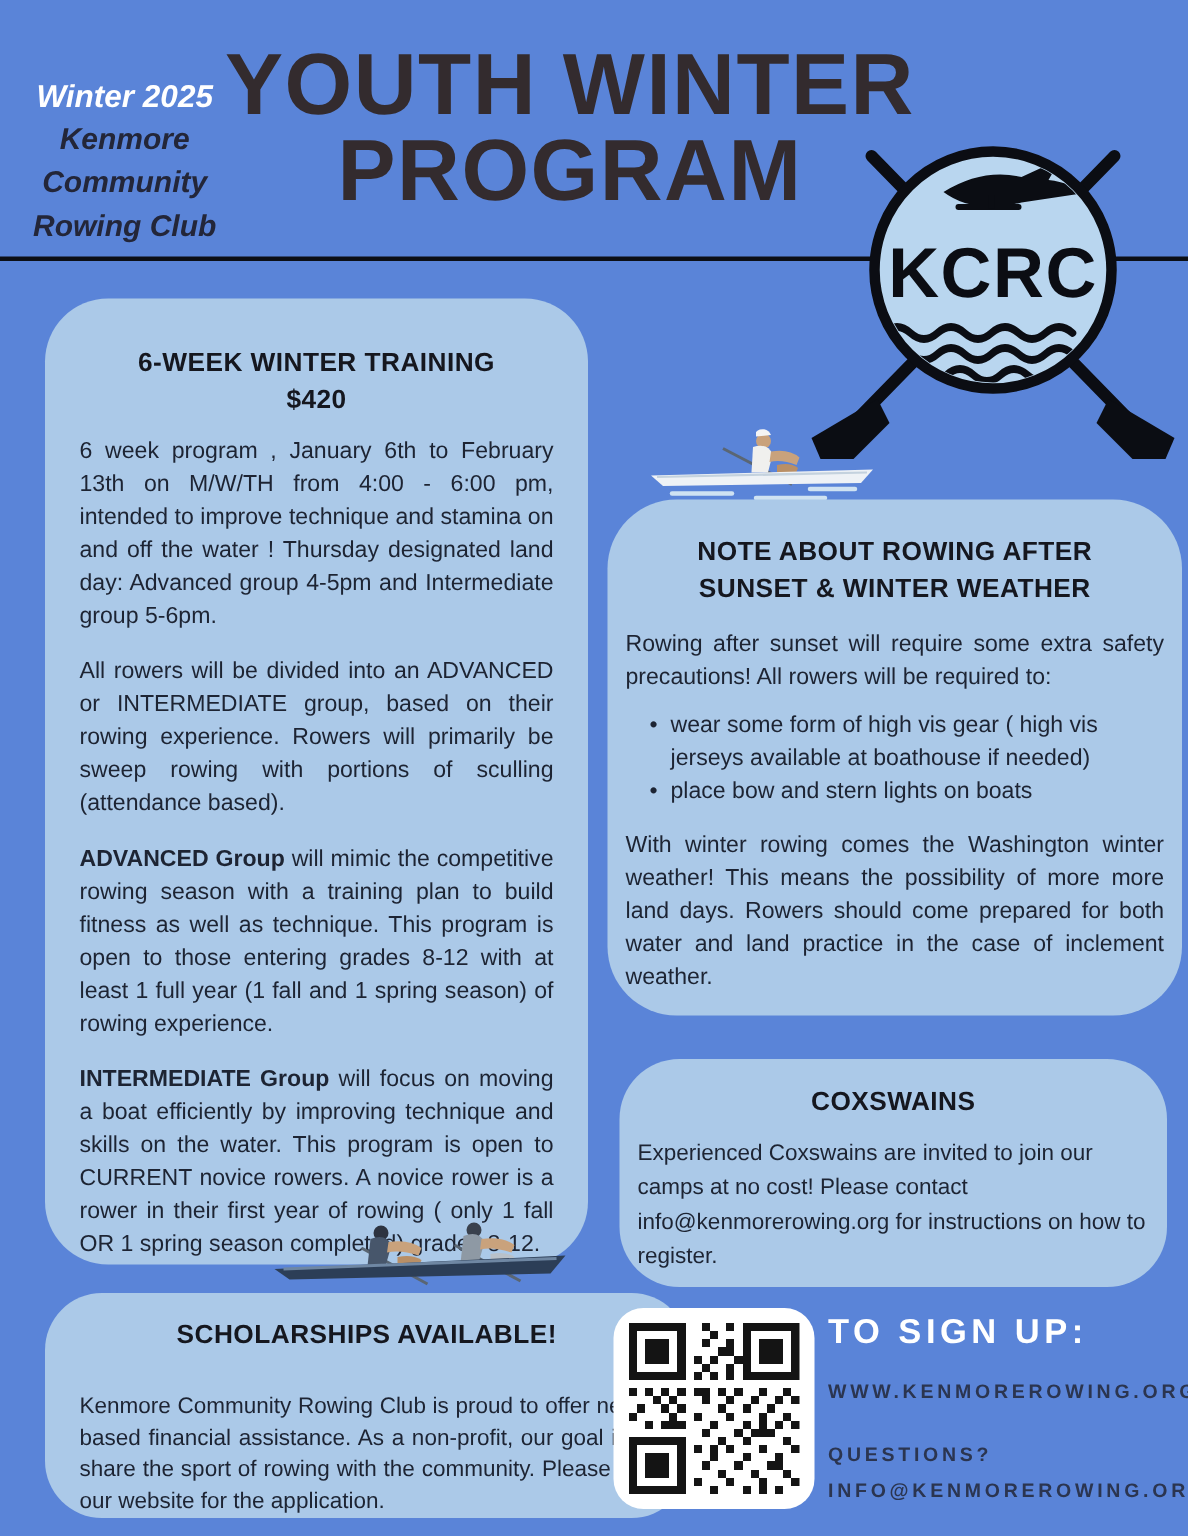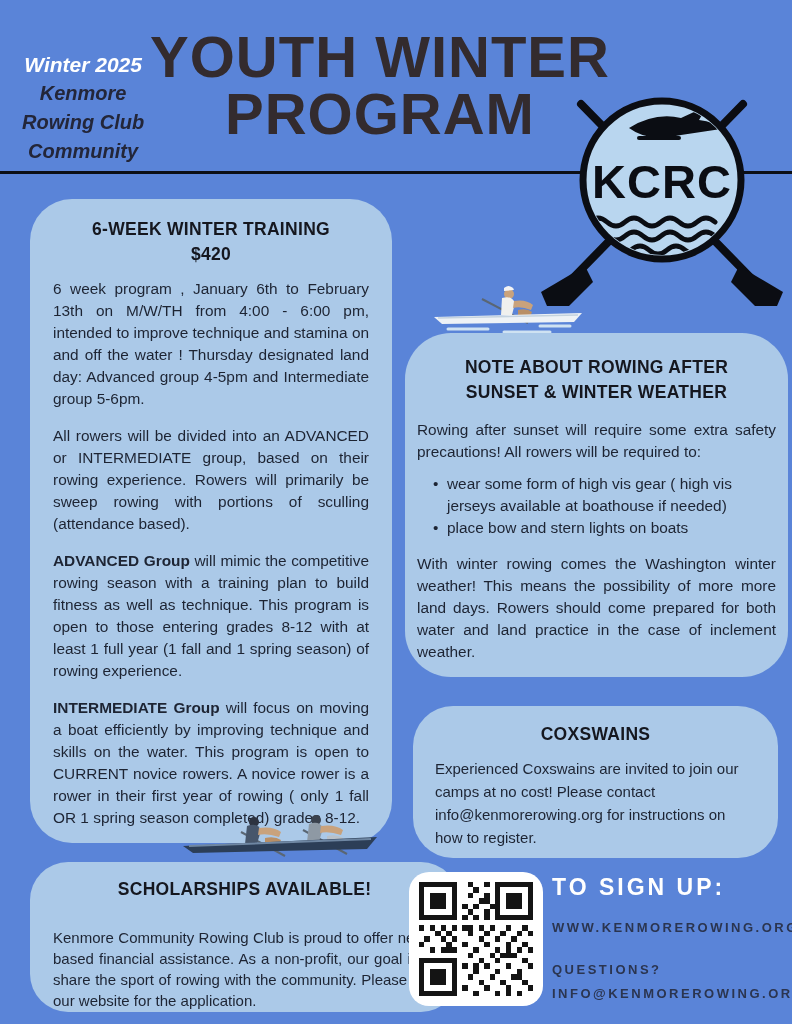--- a/index.html
+++ b/index.html
@@ -14,34 +14,34 @@
            font-weight:bold; font-size:58px; line-height:57px; letter-spacing:1px; color:#332b2e; }
   .rule { position:absolute; left:0; top:171px; width:792px; height:3px; background:#0c0f16; }
   .logo { position:absolute; left:533px; top:80px; width:258px; height:228px; }
 
   
   .card { position:absolute; background:#abc9e8; border-radius:42px; overflow:hidden; color:#1d2433; }
   .card h2 { text-align:center; font-size:17.5px; letter-spacing:.3px; color:#15171f; line-height:25px; }
   .card p { font-size:15.4px; line-height:22px; text-align:justify; }
 
   .training { left:30px; top:199px; width:362px; height:644px; padding:16px 23px; }
-  .training h2 { margin-top:2px; }
+  .training h2 { margin-top:14px; }
   .training p { margin-top:15px; }
   .training p.first { margin-top:11px; }
 
   .scholarships { left:30px; top:862px; width:429px; height:150px; padding:15px 23px; border-radius:38px; }
   .scholarships p { margin-top:25px; font-size:15px; line-height:21px; }
 
   .note { left:405px; top:333px; width:383px; height:344px; padding:22px 12px; border-radius:46px; }
   .note p { margin-top:14px; }
   .note ul { list-style:none; margin-top:10px; padding-left:16px; }
   .note li { font-size:15.4px; line-height:22px; padding-left:14px; position:relative; text-align:left; }
   .note li::before { content:"•"; position:absolute; left:0; top:0; }
 
-  .coxswains { left:413px; top:706px; width:365px; height:152px; padding:16px 22px; border-radius:40px; }
+  .coxswains { left:413px; top:706px; width:365px; height:152px; padding:16px 12px; border-radius:40px; }
   .coxswains p { margin-top:10px; text-align:left; font-size:15px; line-height:23px; }
 
   
   .qr-wrap { position:absolute; left:409px; top:872px; width:134px; height:134px; background:#ffffff; border-radius:20px; padding:10px; }
   .signup-title { position:absolute; left:552px; top:874px; color:#ffffff; font-weight:bold; font-size:23px; letter-spacing:3px; }
   .contact { position:absolute; color:#2b3550; font-weight:bold; font-size:13px; letter-spacing:2.5px; }
   .website { left:552px; top:920px; }
   .questions { left:552px; top:962px; }
   .email { left:552px; top:986px; }
 
@@ -50,22 +50,22 @@
   .doubles { position:absolute; left:181px; top:804px; width:202px; height:58px; }
 </style>
 </head>
 <body>
 
 <div class="page">
 
   <div class="eyebrow">
     <div class="l1">Winter 2025</div>
     <div>Kenmore</div>
+    <div>Community</div>
     <div>Rowing Club</div>
-    <div>Community</div>
   </div>
 
   <div class="title">
     <div>YOUTH WINTER</div>
     <div>PROGRAM</div>
   </div>
 
   <div class="rule"></div>
 
   <svg class="logo" viewBox="0 0 258 228">

